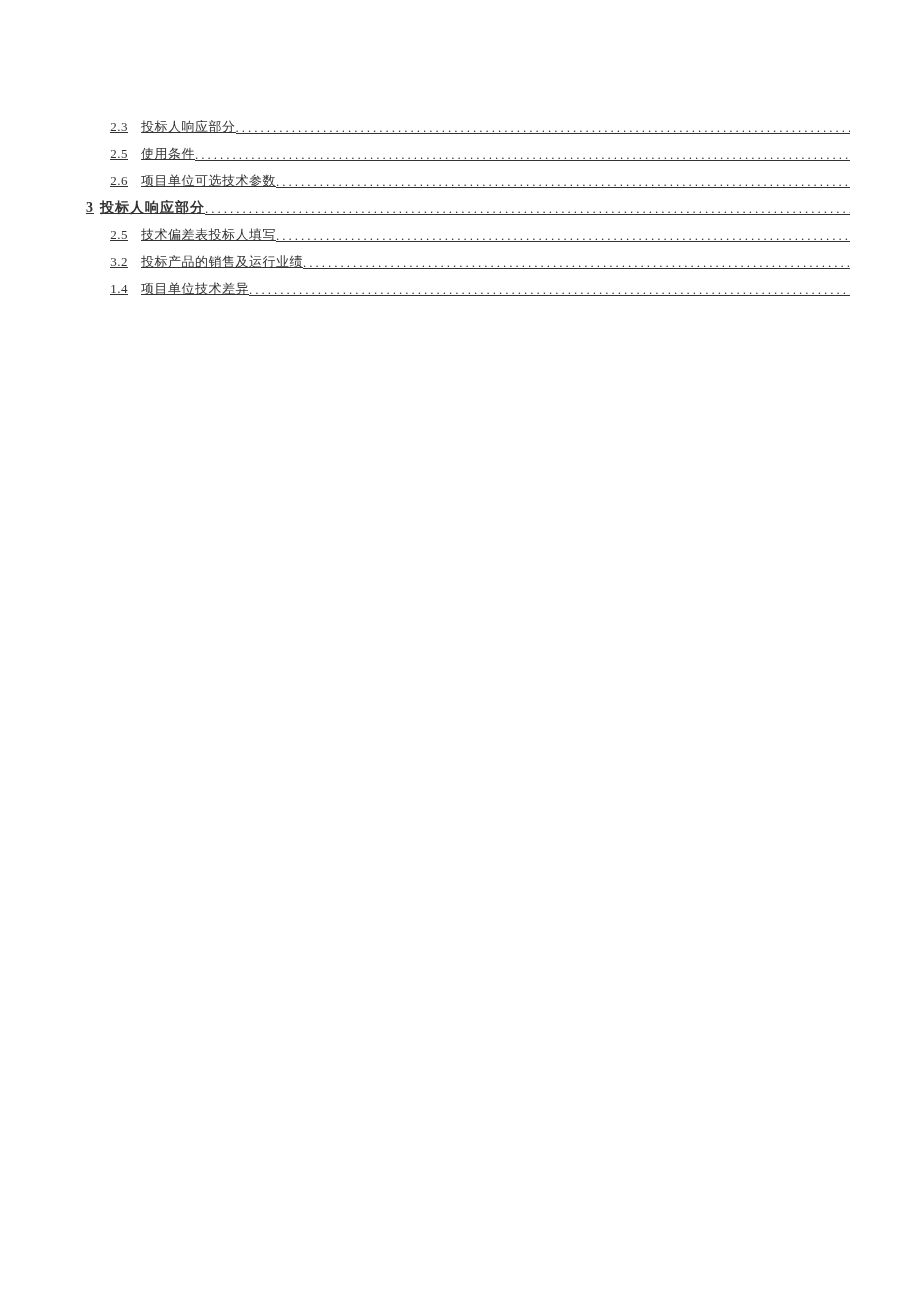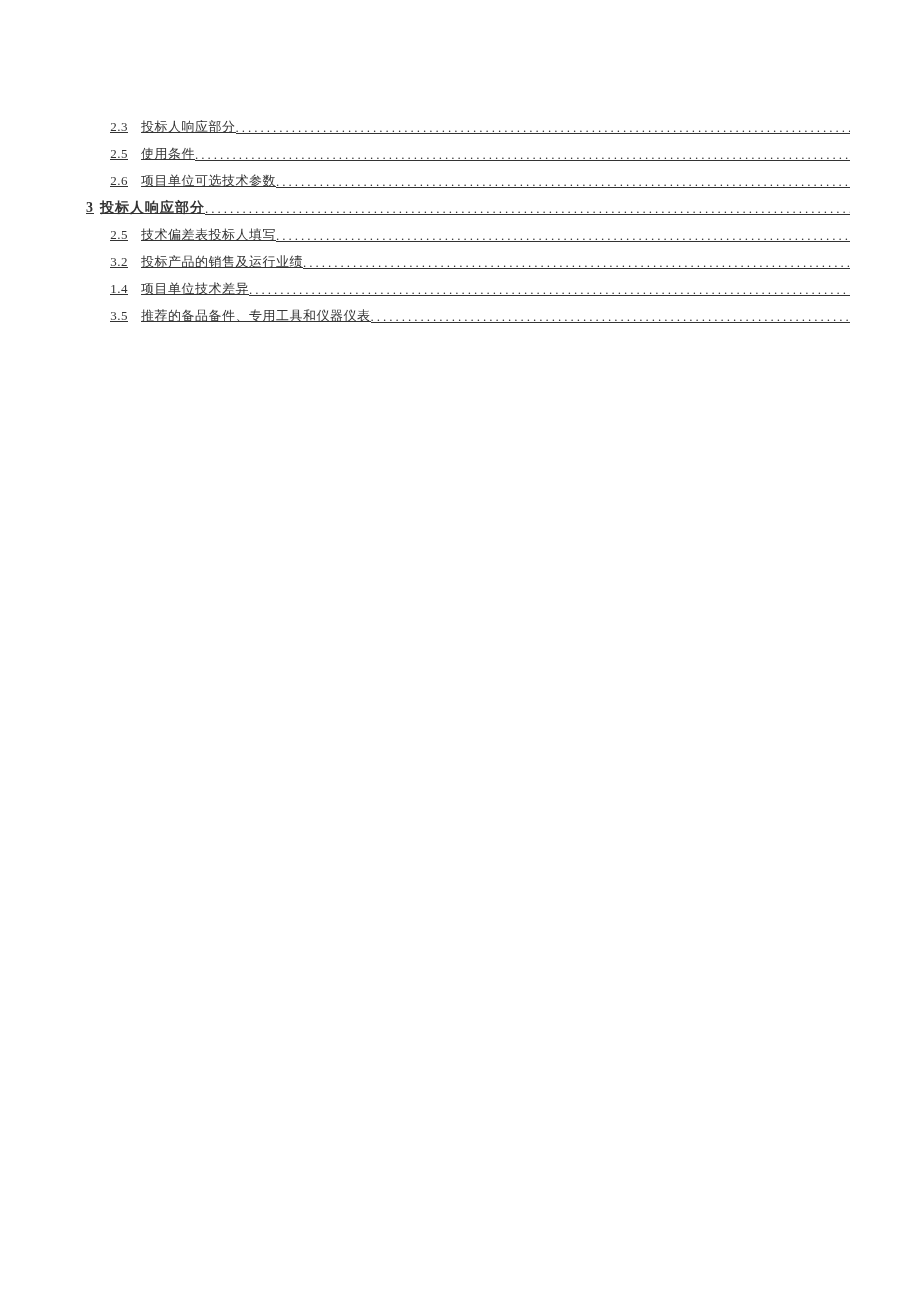--- a/index.html
+++ b/index.html
@@ -109,19 +109,14 @@
     <span class="toc-dots"></span>
   </div>
 
 
   <div class="toc-row">
     <span class="toc-number toc-number-sub">1.4</span>
     <span class="toc-title">项目单位技术差异</span>
     <span class="toc-dots"></span>
   </div>
 
-  <div class="toc-row">
-    <span class="toc-number toc-number-sub">3.5</span>
-    <span class="toc-title">推荐的备品备件、专用工具和仪器仪表</span>
-    <span class="toc-dots"></span>
-  </div>
 
 </div>
 
 </body></html>

